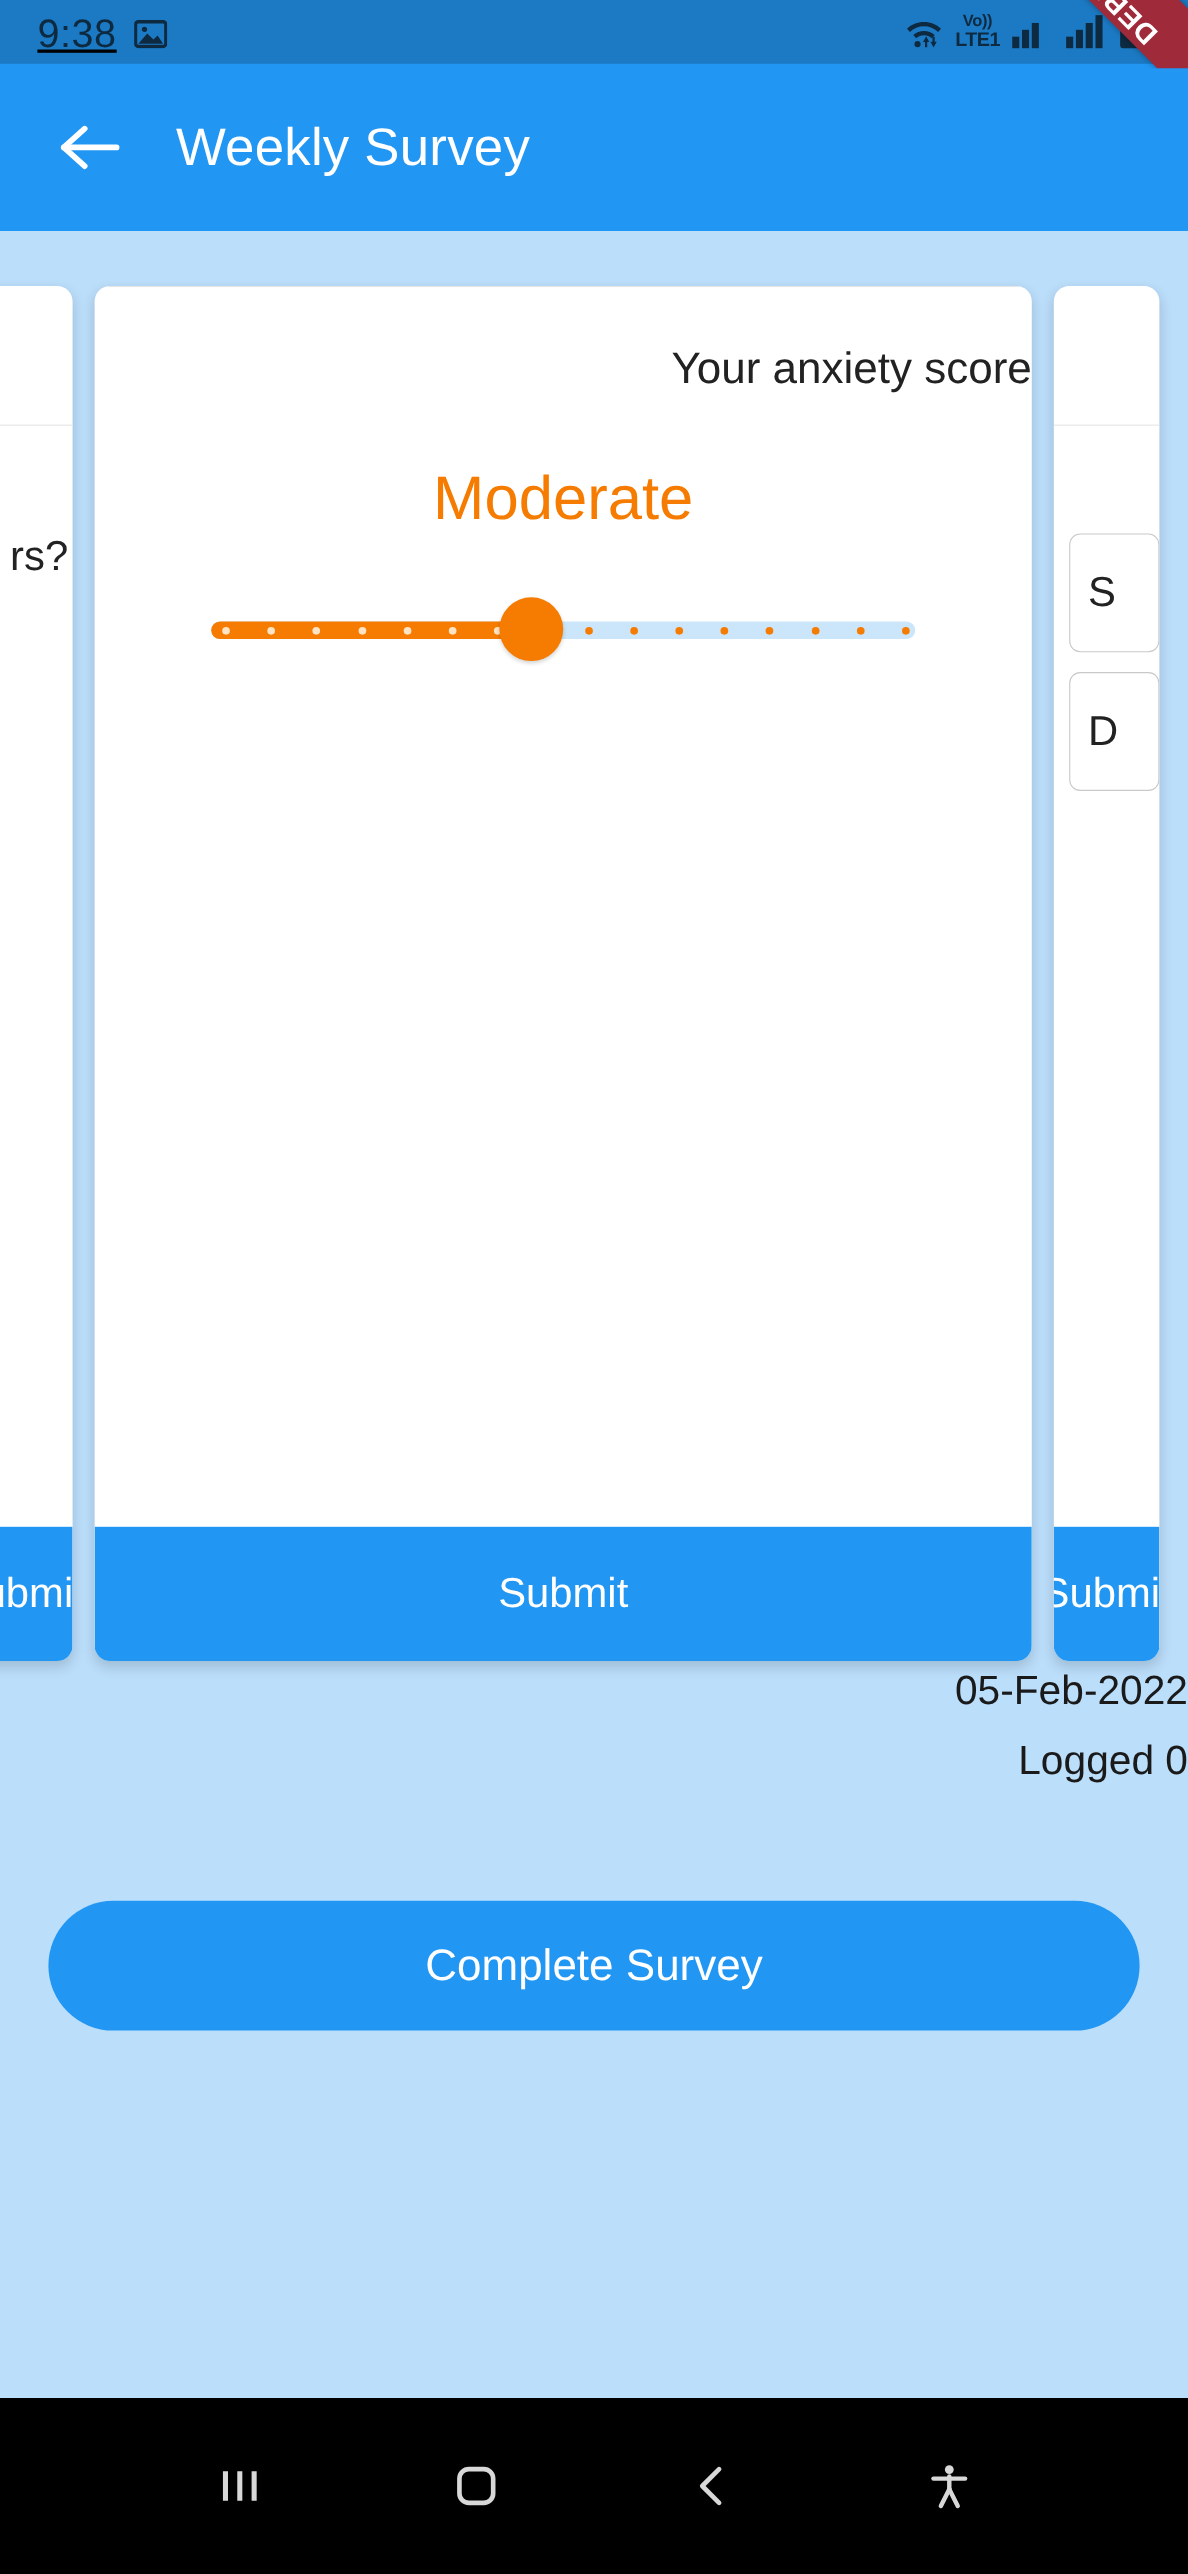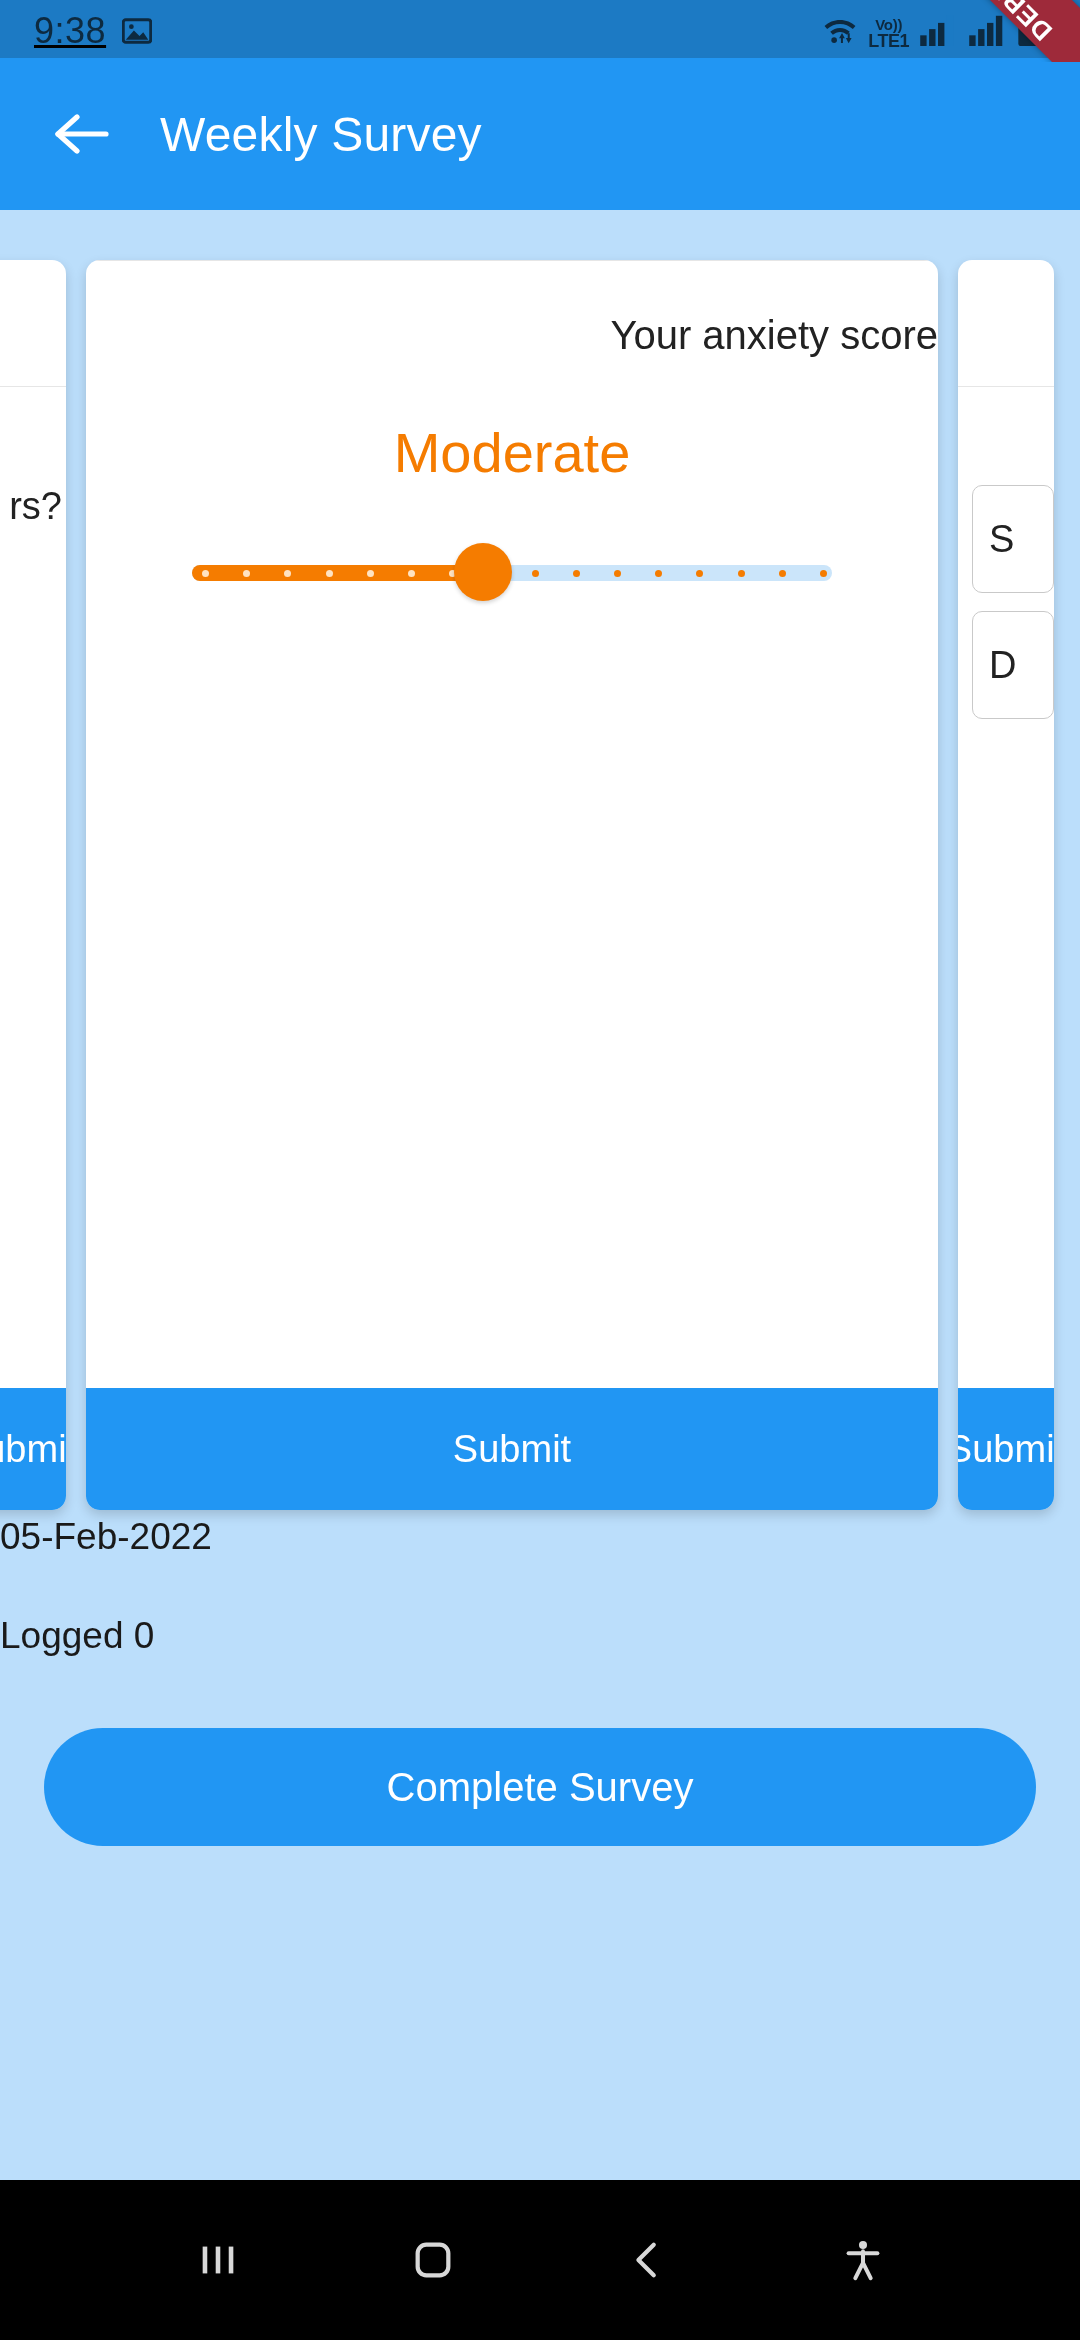--- a/index.html
+++ b/index.html
@@ -16,21 +16,21 @@
     position:absolute; top:0; left:0; width:1080px; height:62px;
     background:#1C7AC4;
     display:flex; align-items:center; justify-content:space-between;
     padding:0 34px;
     overflow:hidden;
   }
   .sb-left{ display:flex; align-items:center; gap:16px;text-decoration:underline; }
   .sb-clock{ color:#0d2a40; font-size:36px; font-weight:400; letter-spacing:.5px; }
   .sb-img-icon{ width:30px; height:26px; position:relative; }
   .sb-img-icon svg{ display:block; }
-  .sb-right{ display:flex; align-items:flex-end; gap:9px; padding-right:4px;}
+  .sb-right{ display:flex; align-items:flex-start; gap:9px; padding-right:4px;}
   .volte{ display:flex; flex-direction:column; align-items:center; line-height:1;
           color:#0d2a40; font-size:16px; font-weight:700; margin-left:-2px;}
   .volte .vo{ font-size:15px; letter-spacing:-.3px; }
   .volte .lte{ font-size:18px; letter-spacing:-.5px; }
 
   
   .debug-ribbon{
     position:absolute; top:-38px; right:-62px;
     width:240px; height:58px;
     background:#9e2a3a;
@@ -129,24 +129,24 @@
   .peek-boxes{ padding:46px 0 0 14px; }
   .peek-box{
     border:1px solid #c9c9c9; border-radius:10px;
     height:108px; margin-bottom:18px;
     display:flex; align-items:center; padding-left:16px;
     font-size:38px; color:#222;
   }
 
   
   .meta{
-    position:absolute; top:1516px; left:0; width:1080px; text-align:left;
+    position:absolute; top:1516px; left:0; width:1080px; text-align:right;padding-left:32px;
   }
   .meta-date{ font-size:37px; color:#1a1a1a; }
-  .meta-logged{ font-size:37px; color:#1a1a1a; margin-top:57px; }
+  .meta-logged{ font-size:37px; color:#1a1a1a; margin-top:22px; }
   .complete-btn{
     position:absolute; top:1728px; left:44px; width:992px; height:118px;
     background:#2196F3; border-radius:60px;
     display:flex; align-items:center; justify-content:center;
     color:#fff; font-size:40px; cursor:pointer;
   }
 
   
   .navbar{
     position:absolute; bottom:0; left:0; width:1080px; height:160px;

